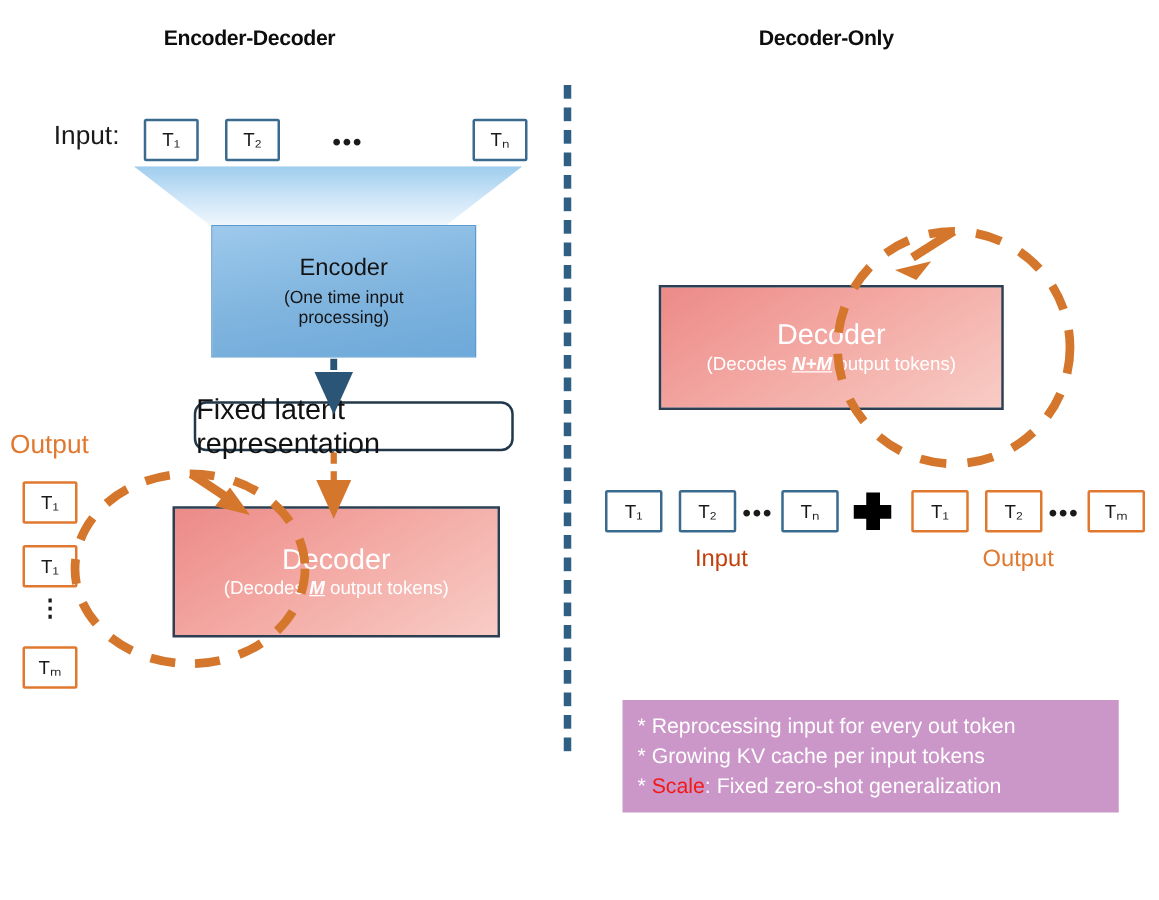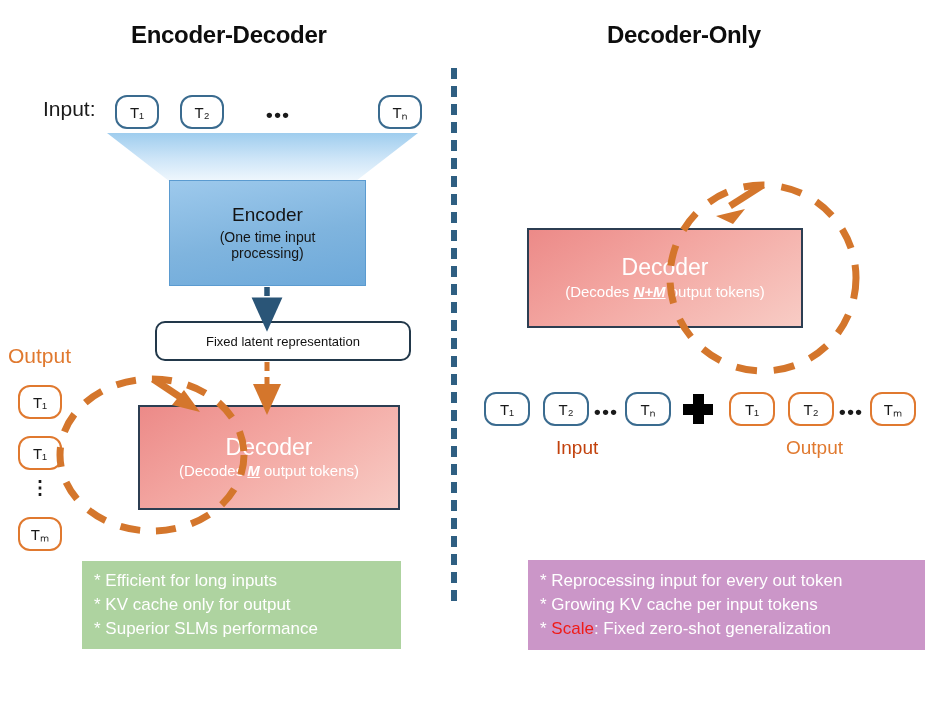--- a/index.html
+++ b/index.html
@@ -15,21 +15,21 @@
     position: relative;
     width: 927px;
     height: 720px;
     background: #ffffff;
     overflow: hidden;
   }
 
   
   .panel-title {
     position: absolute;
-    font-size: 24px;
+    font-size: 17px;
     font-weight: bold;
     letter-spacing: -0.3px;
     color: #0d0d0d;
     white-space: nowrap;
   }
 
   
   .divider {
     position: absolute;
     left: 451px;
@@ -38,21 +38,21 @@
     height: 535px;
     background-image: linear-gradient(to bottom, #2f5f82 0 11px, rgba(0,0,0,0) 11px 18px);
     background-size: 100% 18px;
   }
 
   
   .token {
     position: absolute;
     box-sizing: border-box;
     border: 2.2px solid #3a6b8f;
-    border-radius: 12px;
+    border-radius: 2px;
     background: #ffffff;
     display: flex;
     align-items: center;
     justify-content: center;
     font-size: 15px;
     color: #1a1a1a;
     line-height: 1;
   }
   .token.out { border-color: #e0792f; }
 
@@ -107,21 +107,21 @@
     top: 133px;
     width: 311px;
     height: 48px;
   }
 
   
   .encoder-box {
     position: absolute;
     left: 169px;
     top: 180px;
-    width: 197px;
+    width: 212px;
     height: 106px;
     box-sizing: border-box;
     border: 1.4px solid #5b9bd0;
     background: linear-gradient(170deg, #9dc9ec 0%, #7fb4de 55%, #6da9da 100%);
     display: flex;
     flex-direction: column;
     justify-content: center;
     text-align: center;
     padding: 0 24px;
   }
@@ -135,21 +135,21 @@
     top: 321px;
     width: 256px;
     height: 40px;
     box-sizing: border-box;
     border: 2px solid #22384a;
     border-radius: 10px;
     background: #ffffff;
     display: flex;
     align-items: center;
     justify-content: center;
-    font-size: 13px;
+    font-size: 23px;
     color: #121212;
   }
 
   
   .decoder-box {
     position: absolute;
     box-sizing: border-box;
     border: 2.2px solid #2c3e52;
     background: linear-gradient(148deg, #ec8a88 0%, #f3a6a1 42%, #f8ccc5 100%);
     display: flex;
@@ -260,25 +260,20 @@
   <div class="ellipsis-v" style="left:18px; top:484px; width:44px;">⋮</div>
   <div class="token out" style="left:18px; top:517px; width:44px; height:34px;">
     <span>Tₘ</span>
   </div>
 
   <div class="decoder-box" style="left:138px; top:405px; width:262px; height:105px;">
     <div class="decoder-title">Decoder</div>
     <div class="decoder-sub"><span>(Decodes </span><em>M</em><span> output tokens)</span></div>
   </div>
 
-  <div class="note note-green" style="left:82px; top:561px; width:319px; height:88px;">
-    <div class="note-line">* Efficient for long inputs</div>
-    <div class="note-line">* KV cache only for output</div>
-    <div class="note-line">* Superior SLMs performance</div>
-  </div>
 
   <div class="decoder-box" style="left:527px; top:228px; width:276px; height:100px;">
     <div class="decoder-title">Decoder</div>
     <div class="decoder-sub"><span>(Decodes </span><em>N+M</em><span> output tokens)</span></div>
   </div>
 
   <div class="token" style="left:484px; top:392px; width:46px; height:34px;">
     <span>T₁</span>
   </div>
   <div class="token" style="left:543px; top:392px; width:46px; height:34px;">
@@ -301,21 +296,21 @@
     <span>T₂</span>
   </div>
   <div class="ellipsis-h" style="left:839px; top:402px;">•••</div>
   <div class="token out" style="left:870px; top:392px; width:46px; height:34px;">
     <span>Tₘ</span>
   </div>
 
   <div class="lbl-small-input" style="left:556px; top:437px;">Input</div>
   <div class="lbl-small-output" style="left:786px; top:437px;">Output</div>
 
-  <div class="note note-purple" style="left:528px; top:560px; width:397px; height:90px;">
+  <div class="note note-purple" style="left:498px; top:560px; width:397px; height:90px;">
     <div class="note-line">* Reprocessing input for every out token</div>
     <div class="note-line">* Growing KV cache per input tokens</div>
     <div class="note-line"><span>* </span><span class="hl">Scale</span><span>: Fixed zero-shot generalization</span></div>
   </div>
 
   <svg class="overlay" viewBox="0 0 927 720" xmlns="http://www.w3.org/2000/svg">
     <defs>
       <marker id="arrowBlue" markerWidth="7" markerHeight="7" refX="3.2" refY="3.2" orient="auto" markerUnits="strokeWidth">
         <path d="M0.4,0.4 L6.6,3.2 L0.4,6.0 Z" fill="#2a5577"></path>
       </marker>

